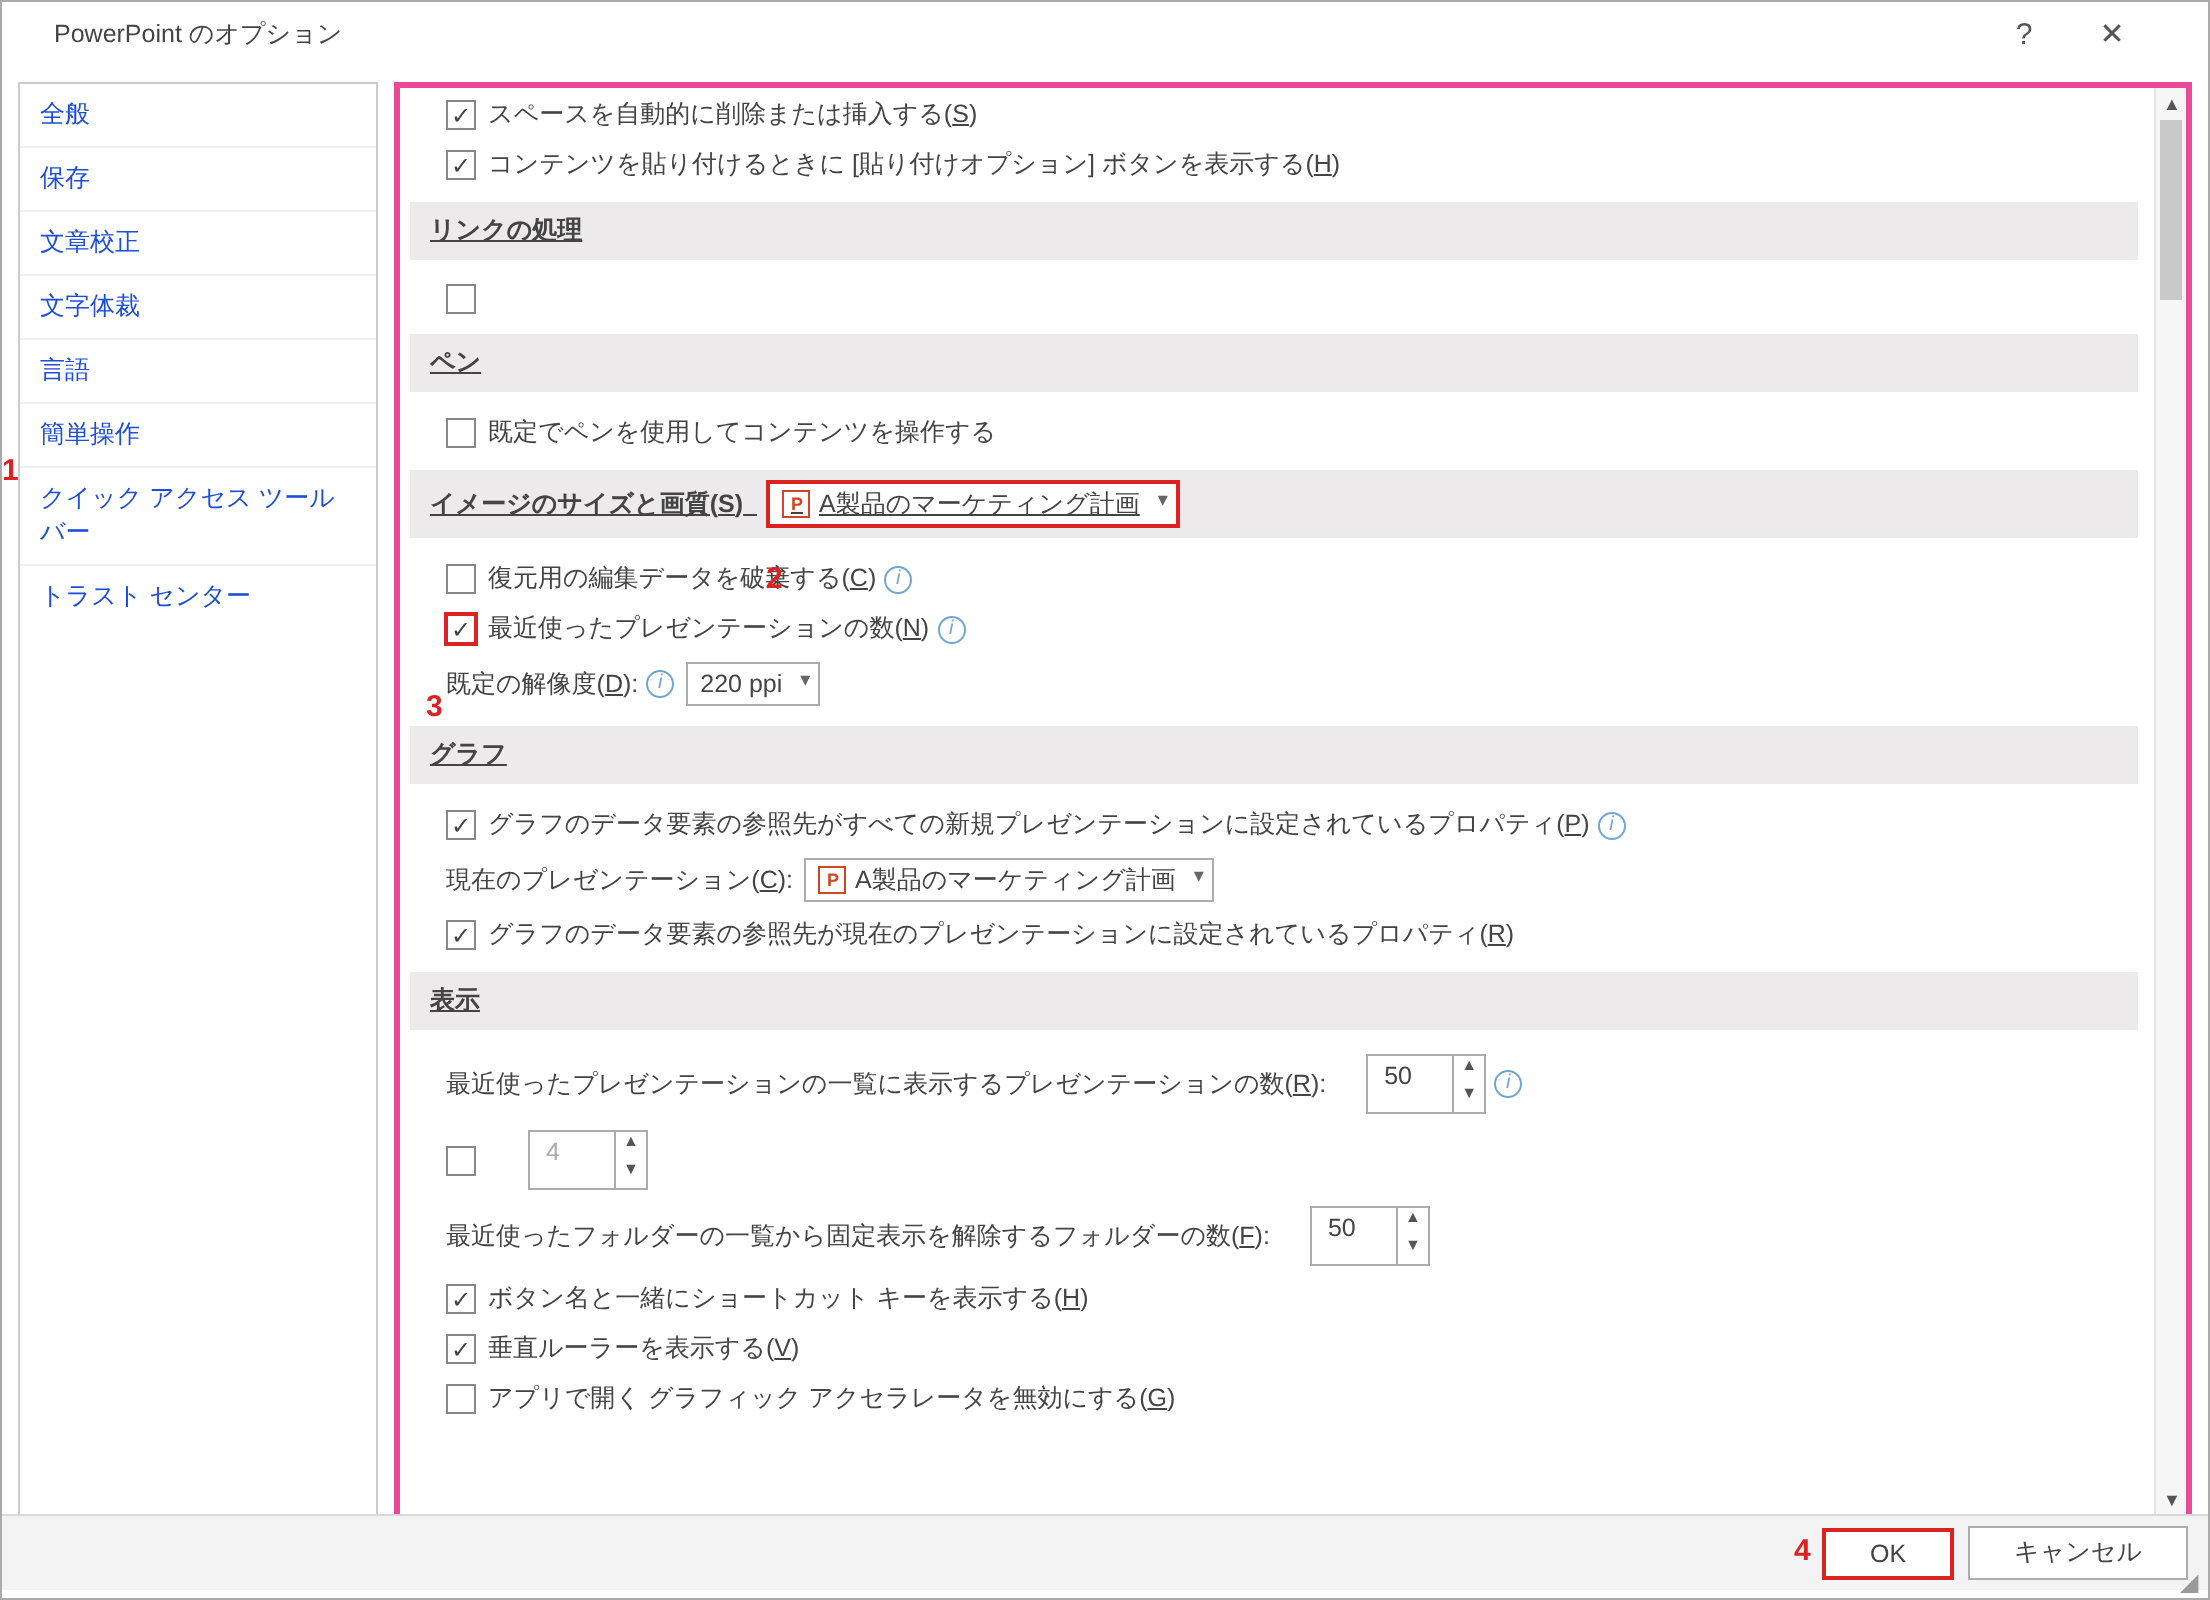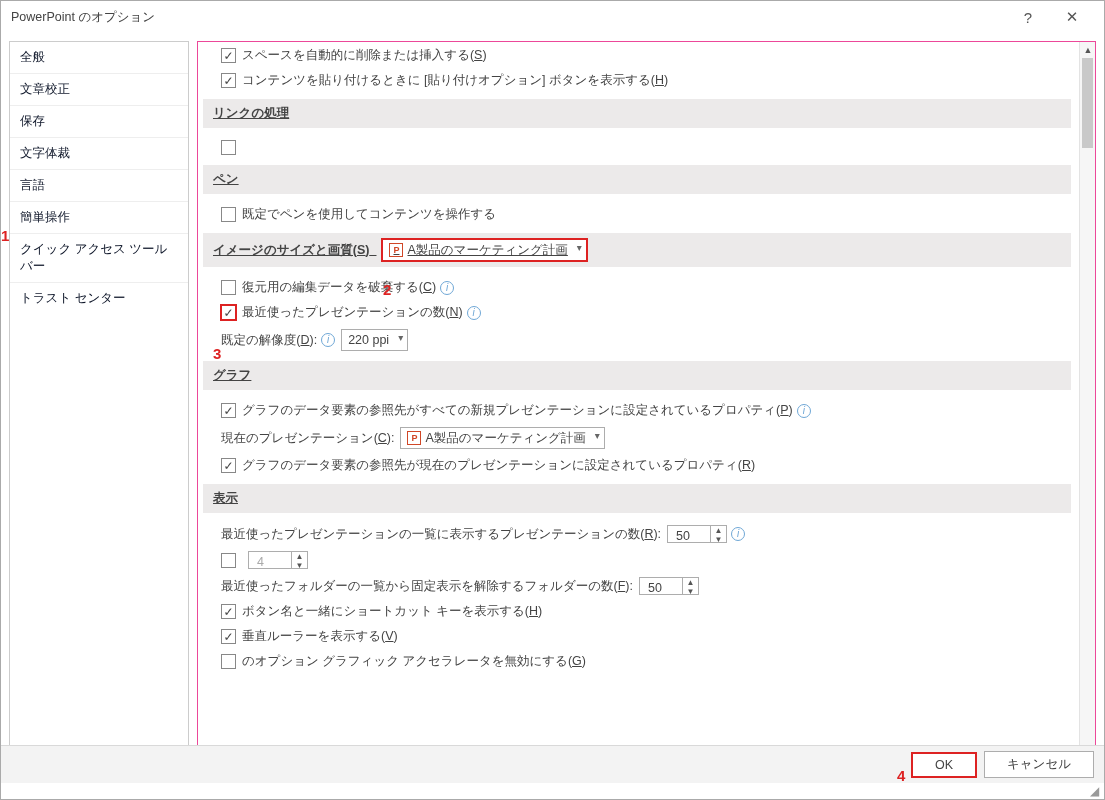--- a/index.html
+++ b/index.html
@@ -1,68 +1,68 @@
 <!DOCTYPE html>
 <html><head>
 <meta charset="utf-8">
 <style>
   * { box-sizing: border-box; font-family: "Yu Gothic UI", "Meiryo UI", "Segoe UI", sans-serif; }
   body { margin: 0; background: #fff; font-size: 12.5px; color: #444; }
   .window { width: 1105px; height: 800px; border: 1px solid #aaa; position: relative; background: #fff; }
-  .titlebar { height: 32px; display: flex; align-items: center; padding: 0 10px; }
+  .titlebar { height: 32px; display: flex; align-items: center; padding: 0 26px; }
   .titlebar .title { flex: 1; }
   .titlebar .ctrl { width: 44px; text-align: center; font-size: 15px; color: #555; cursor: pointer; }
   .body { position: absolute; top: 40px; bottom: 38px; left: 8px; right: 8px; display: flex; }
   .sidebar { width: 180px; border: 1px solid #ccc; background: #fff; margin-right: 8px; }
-  .sidebar .item { padding: 7px 10px; color: #0f172a; cursor: pointer; border-top:1px solid #eee; }
+  .sidebar .item { padding: 7px 10px; color: #1d4ed8; cursor: pointer; border-top:1px solid #eee; }
   .sidebar .item:first-child { border-top:none; }
   .sidebar .item.selected { background: #ccc; }
-  .content-wrap { flex: 1; position: relative; border: 1px solid #ec4899; }
+  .content-wrap { flex: 1; position: relative; border: 3px solid #ec4899; }
   .content { position: absolute; inset: 1px 16px 1px 1px; overflow: hidden; background: #fff; padding-right: 4px; }
   .scrollbar { position: absolute; right: 0; top: 0; bottom: 0; width: 16px; border-left: 1px solid #e3e3e3; background: #f6f6f6; }
   .scrollbar .arrow { position: absolute; left: 0; width: 16px; height: 16px; text-align: center; font-size: 9px; color: #555; line-height: 16px; }
   .scrollbar .arrow.up { top: 0; } .scrollbar .arrow.down { bottom: 0; }
   .scrollbar .thumb { position: absolute; left: 2px; right: 2px; top: 16px; height: 90px; background: #c9c9c9; }
   .section-head { background: #eceaea; font-weight: bold; padding: 6px 10px; margin: 6px 4px 8px 4px; display:flex; align-items:center;text-decoration:underline; }
   .row { display: flex; align-items: center; padding: 4px 4px 4px 22px; }
   .chk { width: 15px; height: 15px; border: 1px solid #888; margin-right: 6px; display: inline-flex; align-items: center; justify-content: center; font-size: 12px; color: #444; flex:none; }
   .chk.checked::before { content: "✓"; color:#444;}
   .u { text-decoration: underline; }
   .label-txt { white-space: nowrap; }
   .info { width:14px; height:14px; border:1px solid #6fa7d6; border-radius:50%; color:#6fa7d6; font-size:10px; line-height:12px; text-align:center; margin-left:4px; display:inline-block; flex:none;}
   .info::before { content:"i"; font-style: italic;}
   .dropdown { border:1px solid #adadad; background:#fff; padding:2px 18px 2px 6px; position:relative; margin-left:6px; display:inline-flex; align-items:center; height:22px; }
   .dropdown::after { content:"▾"; position:absolute; right:4px; top:2px; font-size:10px; color:#666; }
   .ppt-icon { width:14px; height:14px; border:1px solid #d04727; margin-right:4px; display:inline-flex; align-items:center; justify-content:center; font-size:9px; font-weight:bold; color:#d04727; flex:none;}
   .ppt-icon::before { content:"P"; }
-  .spinner { border:1px solid #adadad; padding:2px 20px 2px 8px; position:relative; margin-left:6px; display:inline-block; height:18px; line-height:16px; min-width:60px;}
+  .spinner { border:1px solid #adadad; padding:2px 20px 2px 8px; position:relative; margin-left:20px; display:inline-block; height:30px; line-height:16px; min-width:60px;}
   .spinner .arrows { position:absolute; right:0; top:0; bottom:0; width:16px; border-left:1px solid #adadad; display:flex; flex-direction:column;}
   .spinner .arrows span { flex:1; font-size:8px; text-align:center; line-height:9px; color:#555;}
-  .footer { position:absolute; bottom:16px; left:0; right:0; height:38px; display:flex; align-items:center; justify-content:flex-end; padding:0 10px; background:#f3f3f3; border-top:1px solid #d9d9d9;}
+  .footer { position:absolute; bottom:4px; left:0; right:0; height:38px; display:flex; align-items:center; justify-content:flex-end; padding:0 10px; background:#f3f3f3; border-top:1px solid #d9d9d9;}
   .btn { border:1px solid #adadad; background:#fff; padding:4px 22px; margin-left:8px; cursor:pointer; }
   .hl-red { outline:2px solid #d22; outline-offset:-1px; }
   .ann { position:absolute; color:#d22; font-weight:bold; font-size:15px; pointer-events:none; }
   .resize { position:absolute; right:2px; bottom:2px; width:12px; height:12px; color:#999; font-size:12px; line-height:12px;}
 </style>
 </head>
 <body>
 
 <div class="window">
 
   <div class="titlebar">
     <span class="title">PowerPoint のオプション</span>
     <span class="ctrl">?</span>
     <span class="ctrl">✕</span>
   </div>
 
   <div class="body">
     <div class="sidebar">
       <div class="item">全般</div>
+      <div class="item">保存</div>
       <div class="item">文章校正</div>
-      <div class="item">保存</div>
       <div class="item">文字体裁</div>
       <div class="item">言語</div>
       <div class="item">簡単操作</div>
       <div class="item">クイック アクセス ツール バー</div>
       <div class="item">トラスト センター</div>
     </div>
 
     <div class="content-wrap">
       <div class="content">
 
@@ -192,21 +192,21 @@
         </div>
         <div class="row">
           <span class="chk checked"></span>
           <span class="label-txt">
             <span>垂直ルーラーを表示する(</span><span class="u">V</span><span>)</span>
           </span>
         </div>
         <div class="row">
           <span class="chk"></span>
           <span class="label-txt">
-            <span>のオプション グラフィック アクセラレータを無効にする(</span><span class="u">G</span><span>)</span>
+            <span>アプリで開く グラフィック アクセラレータを無効にする(</span><span class="u">G</span><span>)</span>
           </span>
         </div>
 
       </div>
       <div class="scrollbar">
         <div class="arrow up">▲</div>
         <div class="thumb"></div>
         <div class="arrow down">▼</div>
       </div>
     </div>

